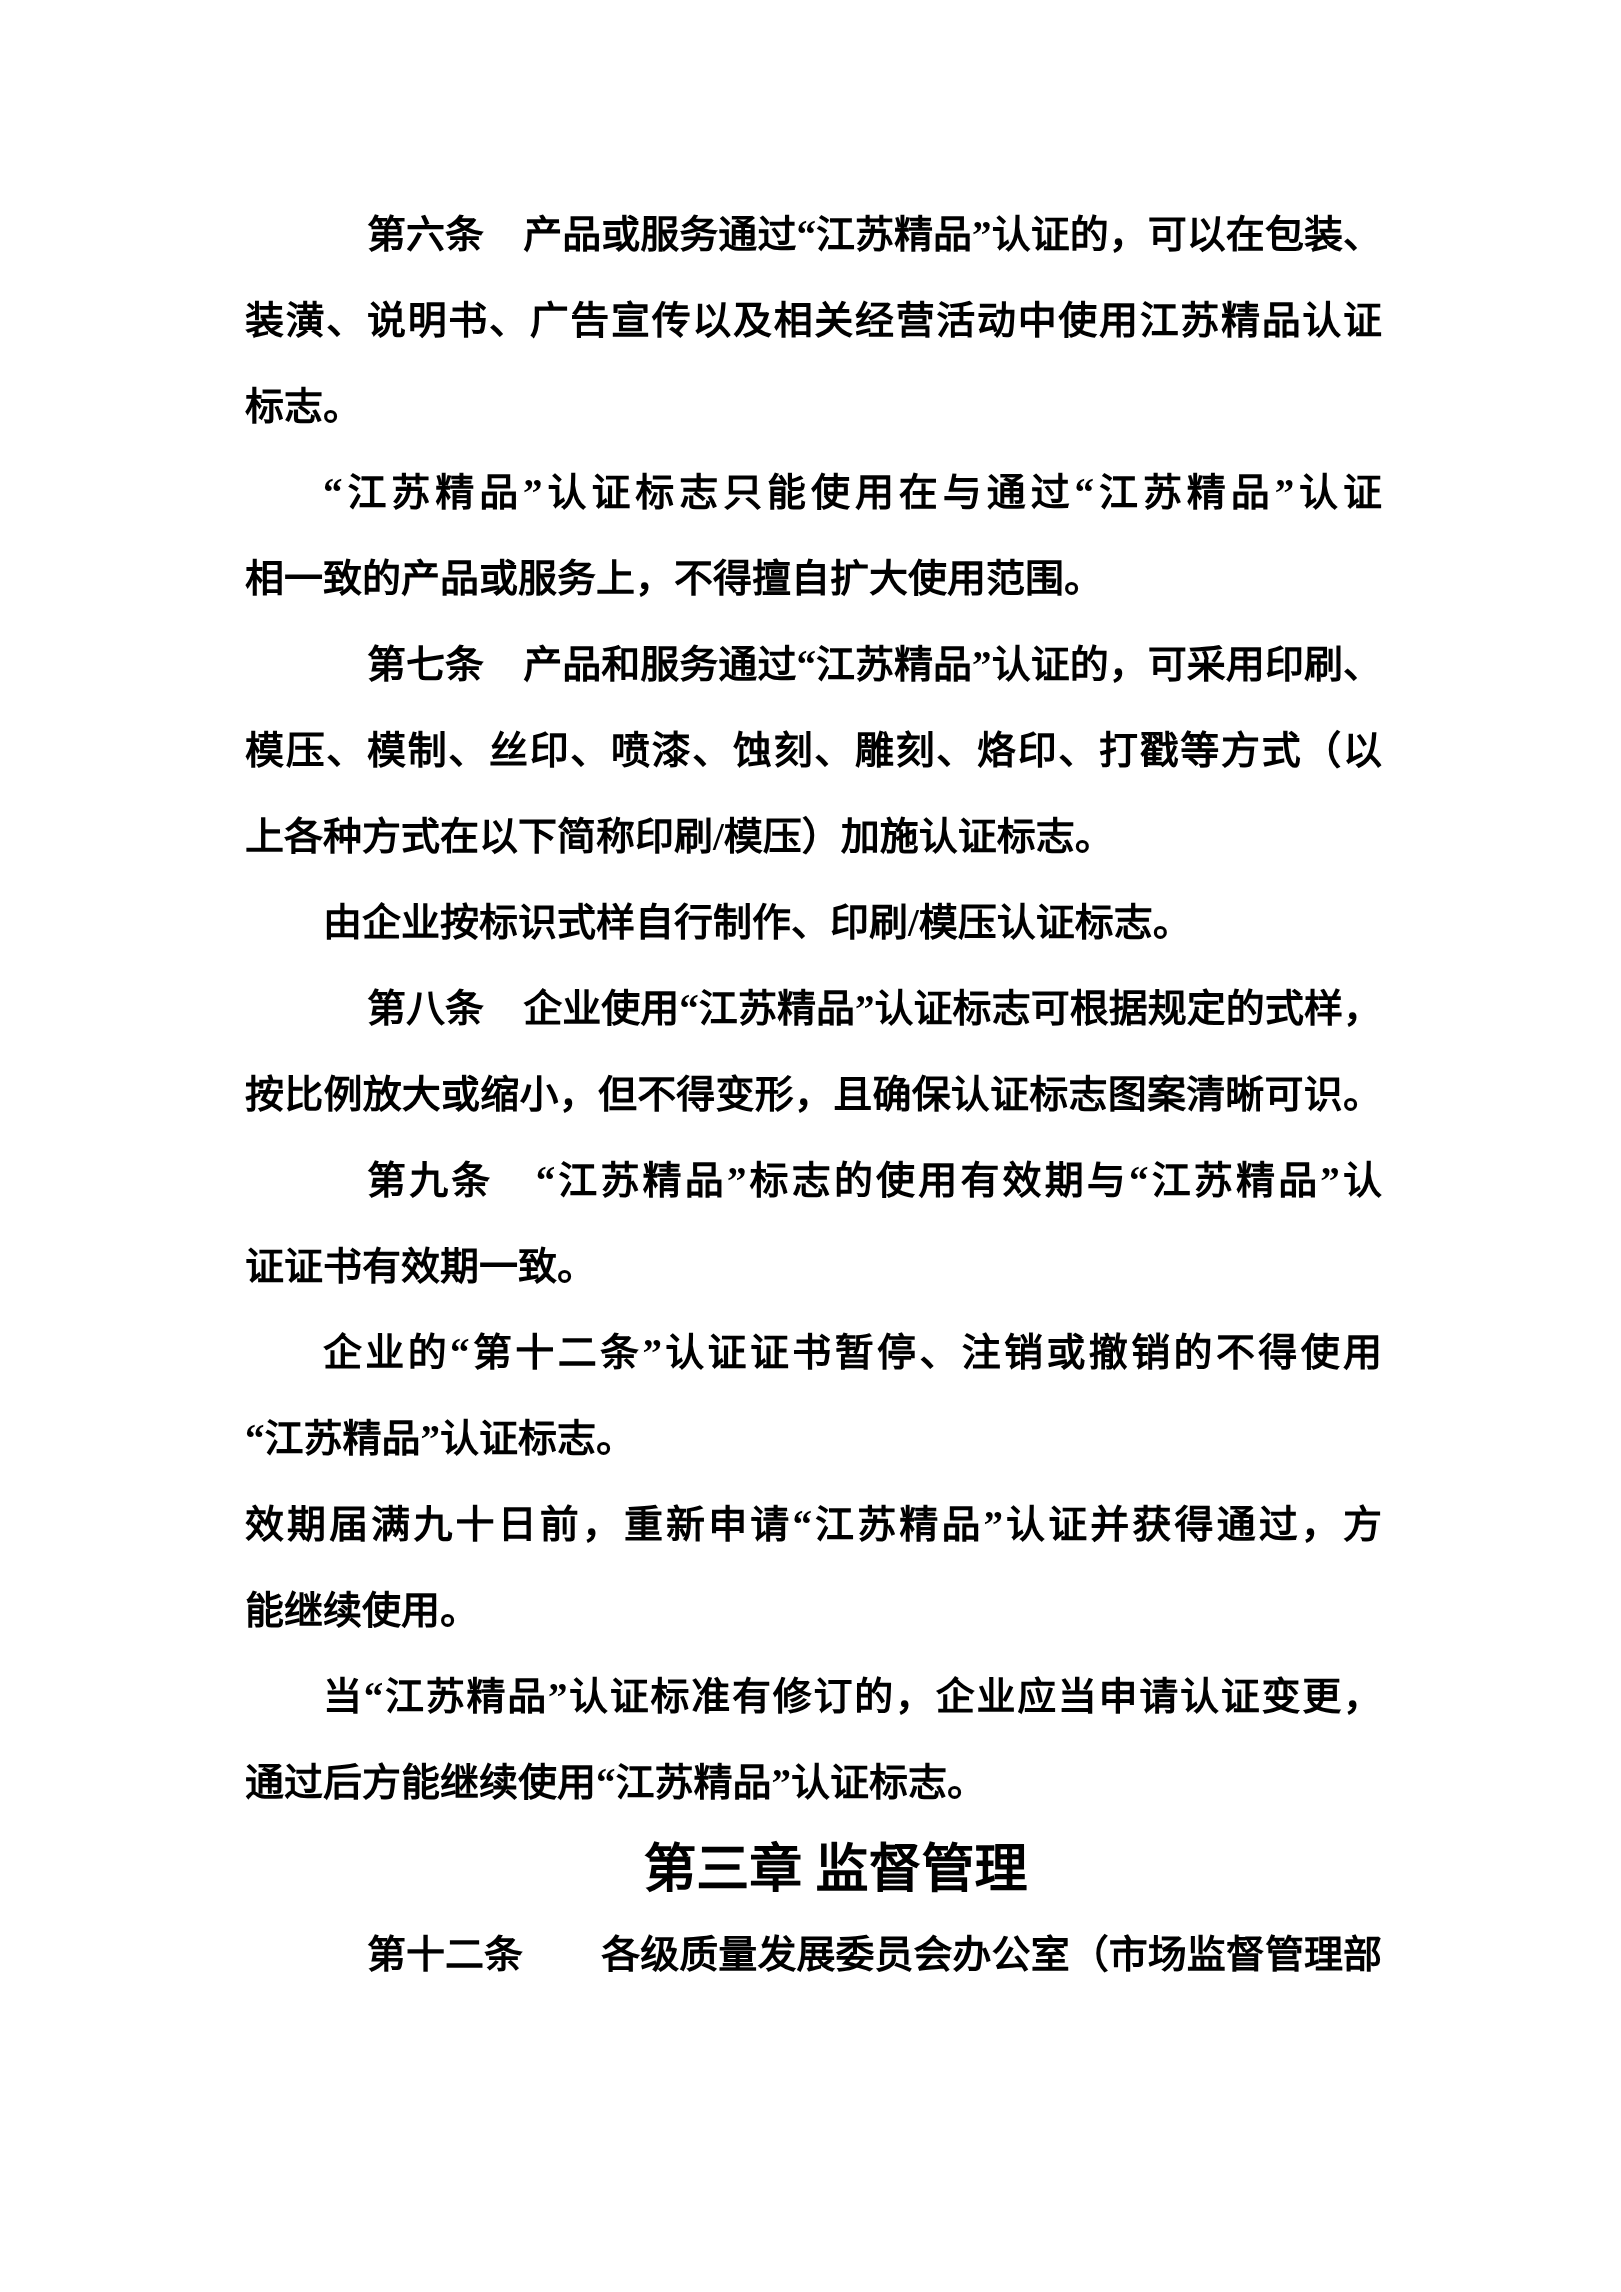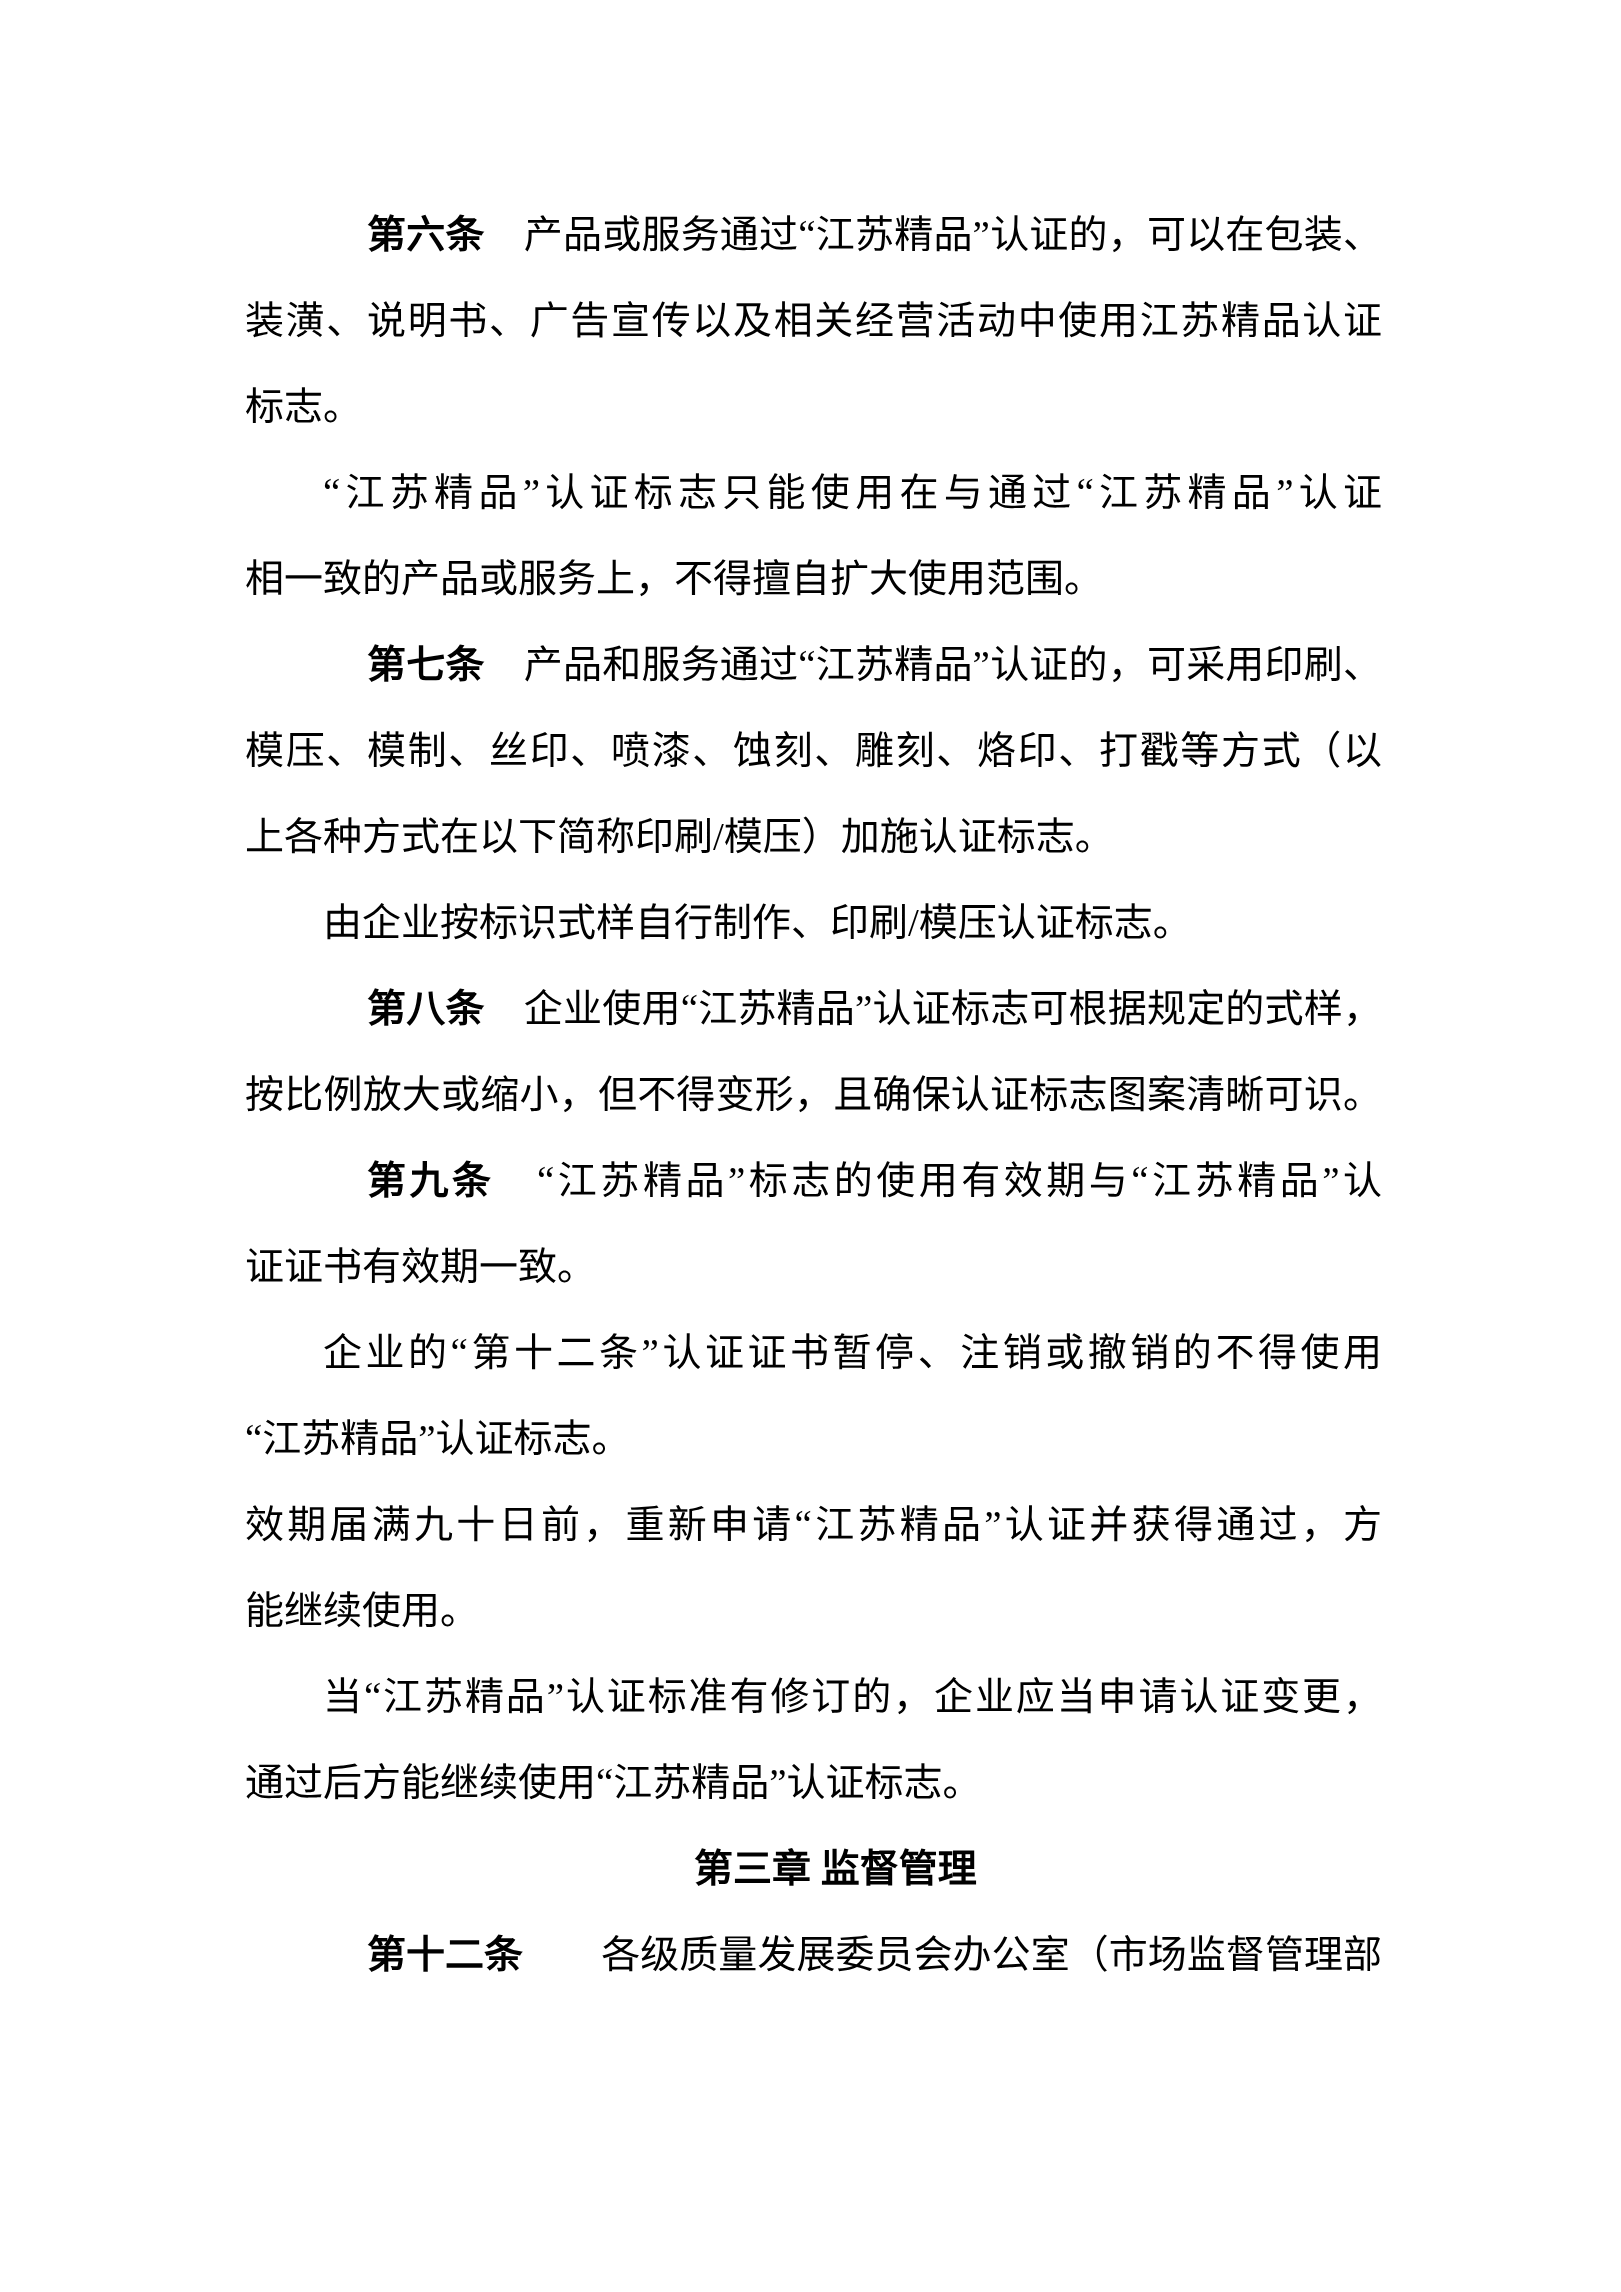--- a/index.html
+++ b/index.html
@@ -35,30 +35,30 @@
     text-align-last: justify;
     text-justify: inter-character;
   }
   .line.indent {
     padding-left: 78px;
     width: 1059px;
   }
   .line.heading {
     text-align: center;
     text-align-last: center;
-    font-size: 39px;
+    font-size: 53px;
     font-weight: 700;
     padding-left: 0;
   }
   .article-num {
     font-weight: 700;
     margin-left: 44px;
   }
   .body-text {
-    font-weight: 400;
+    font-weight: 700;
   }
 </style>
 </head>
 <body>
 
 <div class="page" style="background: rgb(255, 255, 255); color: rgb(0, 0, 0);">
   <div class="doc-body">
       <div class="line fill indent"><span class="article-num">第六条</span><span class="body-text">　产品或服务通过“江苏精品”认证的，可以在包装、</span></div>
       <div class="line fill"><span class="body-text">装潢、说明书、广告宣传以及相关经营活动中使用江苏精品认证</span></div>
       <div class="line"><span class="body-text">标志。</span></div>

